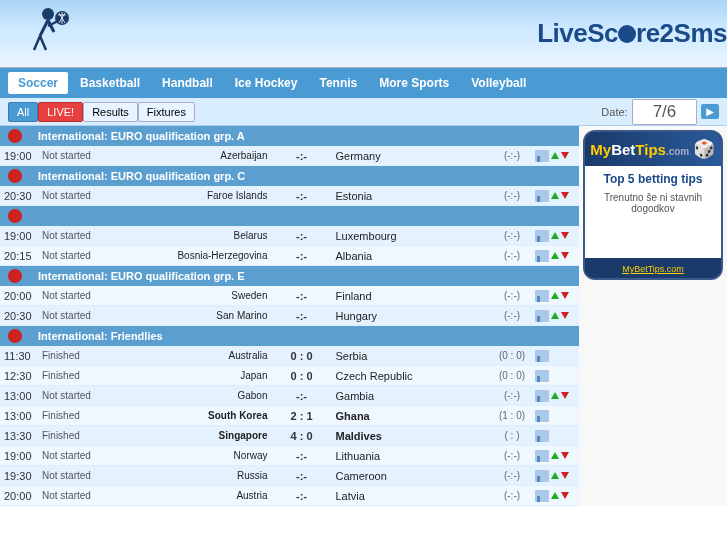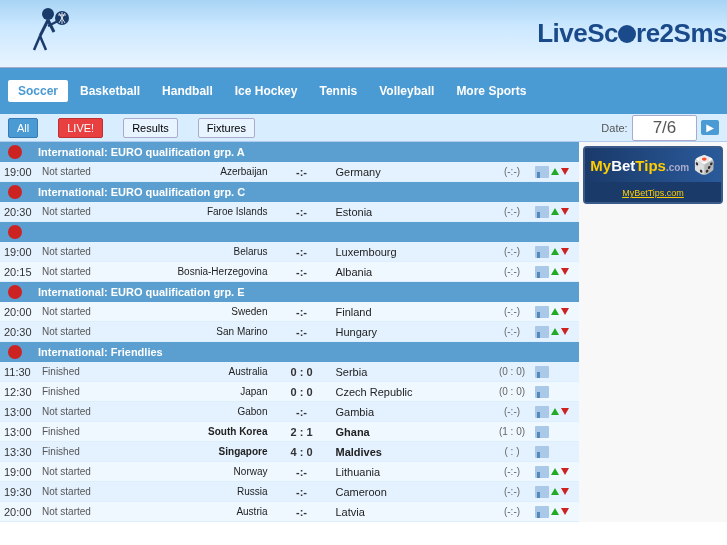--- a/index.html
+++ b/index.html
@@ -31,21 +31,21 @@
     #logo-text {
       font-size: 26px;
       font-weight: bold;
       color: #1a4a8a;
       letter-spacing: -0.5px;
     }
 
     
     #nav {
       background: #4a9ad4;
-      height: 46px;
+      height: 30px;
       display: flex;
       align-items: center;
       padding: 0 8px;
       gap: 2px;
     }
     .nav-item {
       color: #fff;
       font-size: 12px;
       font-weight: bold;
       padding: 4px 10px;
@@ -66,21 +66,21 @@
       align-items: center;
       padding: 0 8px;
       border-bottom: 1px solid #b0ccee;
     }
     .tab-btn {
       padding: 3px 8px;
       font-size: 11px;
       border: 1px solid #aac;
       background: #e8f4ff;
       cursor: pointer;
-      margin-right: 20px;
+      margin-right: 0;
       border-radius: 2px;
     }
     .tab-btn.active {
       background: #4a9ad4;
       color: #fff;
       border-color: #3a7ab4;
     }
     .tab-live {
       background: #e84040;
       color: #fff;
@@ -238,21 +238,21 @@
 
     
     #sidebar {
       width: 148px;
       flex-shrink: 0;
       padding: 4px;
       background: #f8f8f8;
     }
     #bet-widget {
       background: #1a1a2e;
-      border-radius: 4px;
+      border-radius: 12px;
       overflow: hidden;
       border: 2px solid #3a5a8a;
     }
     #bet-header {
       background: linear-gradient(to right, #1a3a6a, #2a5a9a);
       padding: 6px 8px;
       display: flex;
       align-items: center;
       justify-content: center;
     }
@@ -320,22 +320,22 @@
     LiveSc<span style="display:inline-block;width:18px;height:18px;background:#1a4a8a;border-radius:50%;vertical-align:middle;position:relative;top:-1px;"></span>re2Sms
   </div>
 </div>
 
 <div id="nav">
   <a class="nav-item active">Soccer</a>
   <a class="nav-item">Basketball</a>
   <a class="nav-item">Handball</a>
   <a class="nav-item">Ice Hockey</a>
   <a class="nav-item">Tennis</a>
+  <a class="nav-item">More Sports</a>
   <a class="nav-item">Volleyball</a>
-  <a class="nav-item">More Sports</a>
 </div>
 
 <div id="tabs-row">
   <button class="tab-btn active">All</button>
   <button class="tab-btn tab-live">LIVE!</button>
   <button class="tab-btn">Results</button>
   <button class="tab-btn">Fixtures</button>
   <div class="date-section">
     <span>Date:</span>
     <span class="date-box">7/6</span>
@@ -542,18 +542,22 @@
     </div>
 
   <div id="sidebar">
     <div id="bet-widget">
       <div id="bet-header">
         <div id="bet-logo">
           <span class="my">My</span><span class="bet">Bet</span><span class="tips">Tips</span><span class="com">.com</span>
         </div>
         <span id="bet-logo-dice">🎲</span>
       </div>
+      <div id="bet-body">
+        <div id="bet-subtitle">Top 5 betting tips</div>
+        <div id="bet-content">Trenutno še ni stavnih dogodkov</div>
+      </div>
       <div id="bet-footer">
         <span id="bet-footer-link">MyBetTips.com</span>
       </div>
     </div>
   </div>
 </div>
 
 </body></html>

